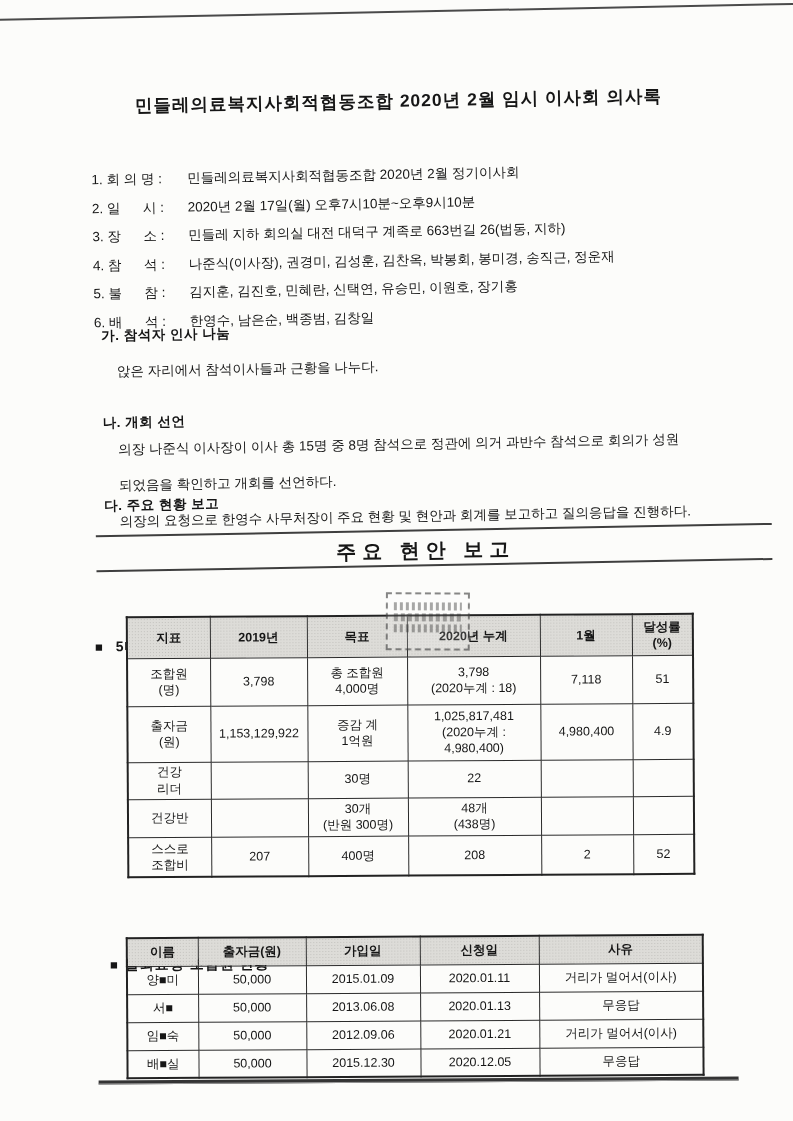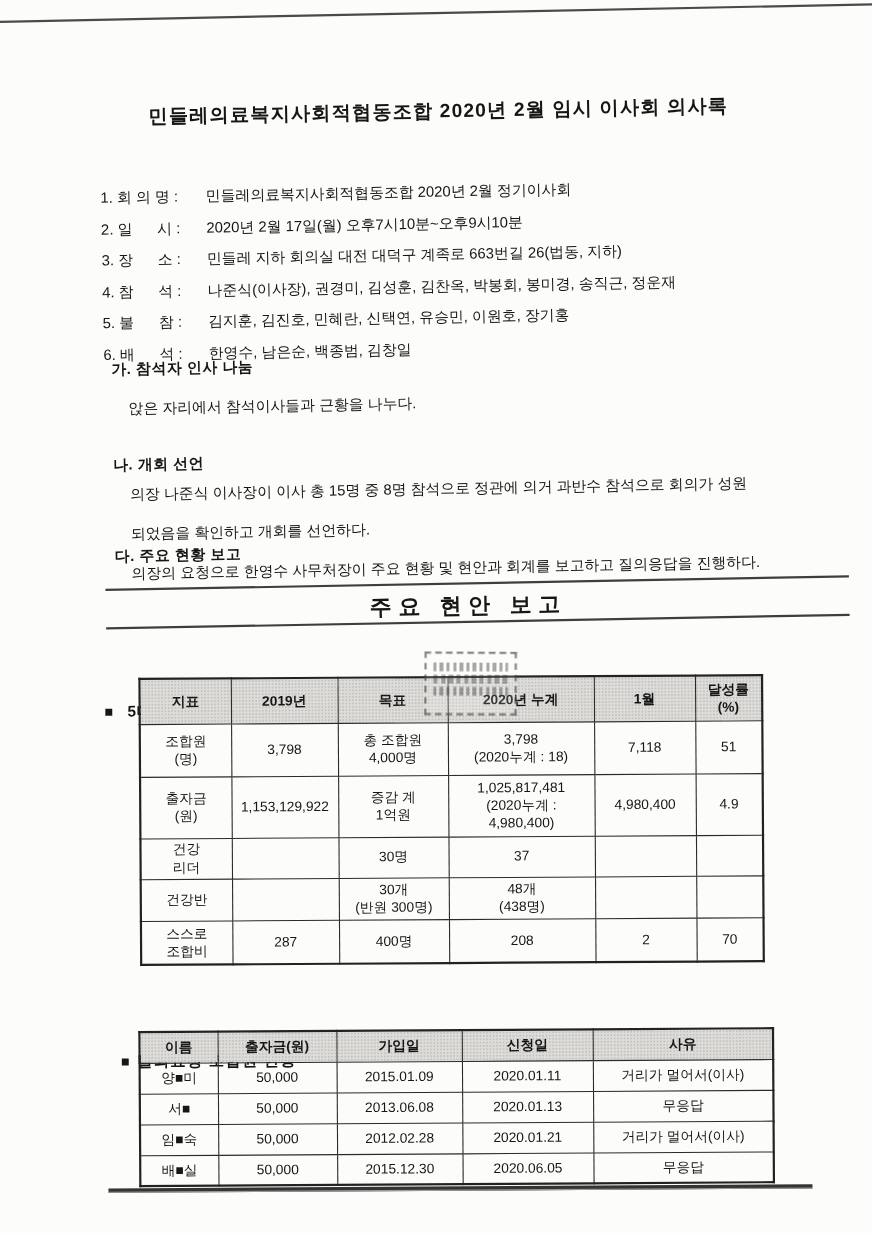--- a/index.html
+++ b/index.html
@@ -174,42 +174,42 @@
 (2020누계 :
 4,980,400)</td>
         <td>4,980,400</td>
         <td>4.9</td>
       </tr>
       <tr style="height:37px">
         <td>건강
 리더</td>
         <td></td>
         <td>30명</td>
-        <td>37</td>
+        <td>22</td>
         <td></td>
         <td></td>
       </tr>
       <tr style="height:38px">
         <td>건강반</td>
         <td></td>
         <td>30개
 (반원 300명)</td>
         <td>48개
 (438명)</td>
         <td></td>
         <td></td>
       </tr>
       <tr style="height:40px">
         <td>스스로
 조합비</td>
-        <td>287</td>
+        <td>207</td>
         <td>400명</td>
         <td>208</td>
         <td>2</td>
-        <td>70</td>
+        <td>52</td>
       </tr>
     </tbody>
       </table>
 
     <div class="tbl-title t2-title">
       <span class="bullet">■</span><span>탈퇴요청 조합원 현황</span>
     </div>
 
     <table class="withdrawal-table">
       <colgroup>
@@ -237,29 +237,29 @@
       <tr style="height:28px">
         <td>서■</td>
         <td>50,000</td>
         <td>2013.06.08</td>
         <td>2020.01.13</td>
         <td>무응답</td>
       </tr>
       <tr style="height:28px">
         <td>임■숙</td>
         <td>50,000</td>
-        <td>2012.02.28</td>
+        <td>2012.09.06</td>
         <td>2020.01.21</td>
         <td>거리가 멀어서(이사)</td>
       </tr>
       <tr style="height:28px">
         <td>배■실</td>
         <td>50,000</td>
         <td>2015.12.30</td>
-        <td>2020.06.05</td>
+        <td>2020.12.05</td>
         <td>무응답</td>
       </tr>
     </tbody>
       </table>
 
     <div class="bottom-rule"></div>
 
   </div>
 
 </div>

